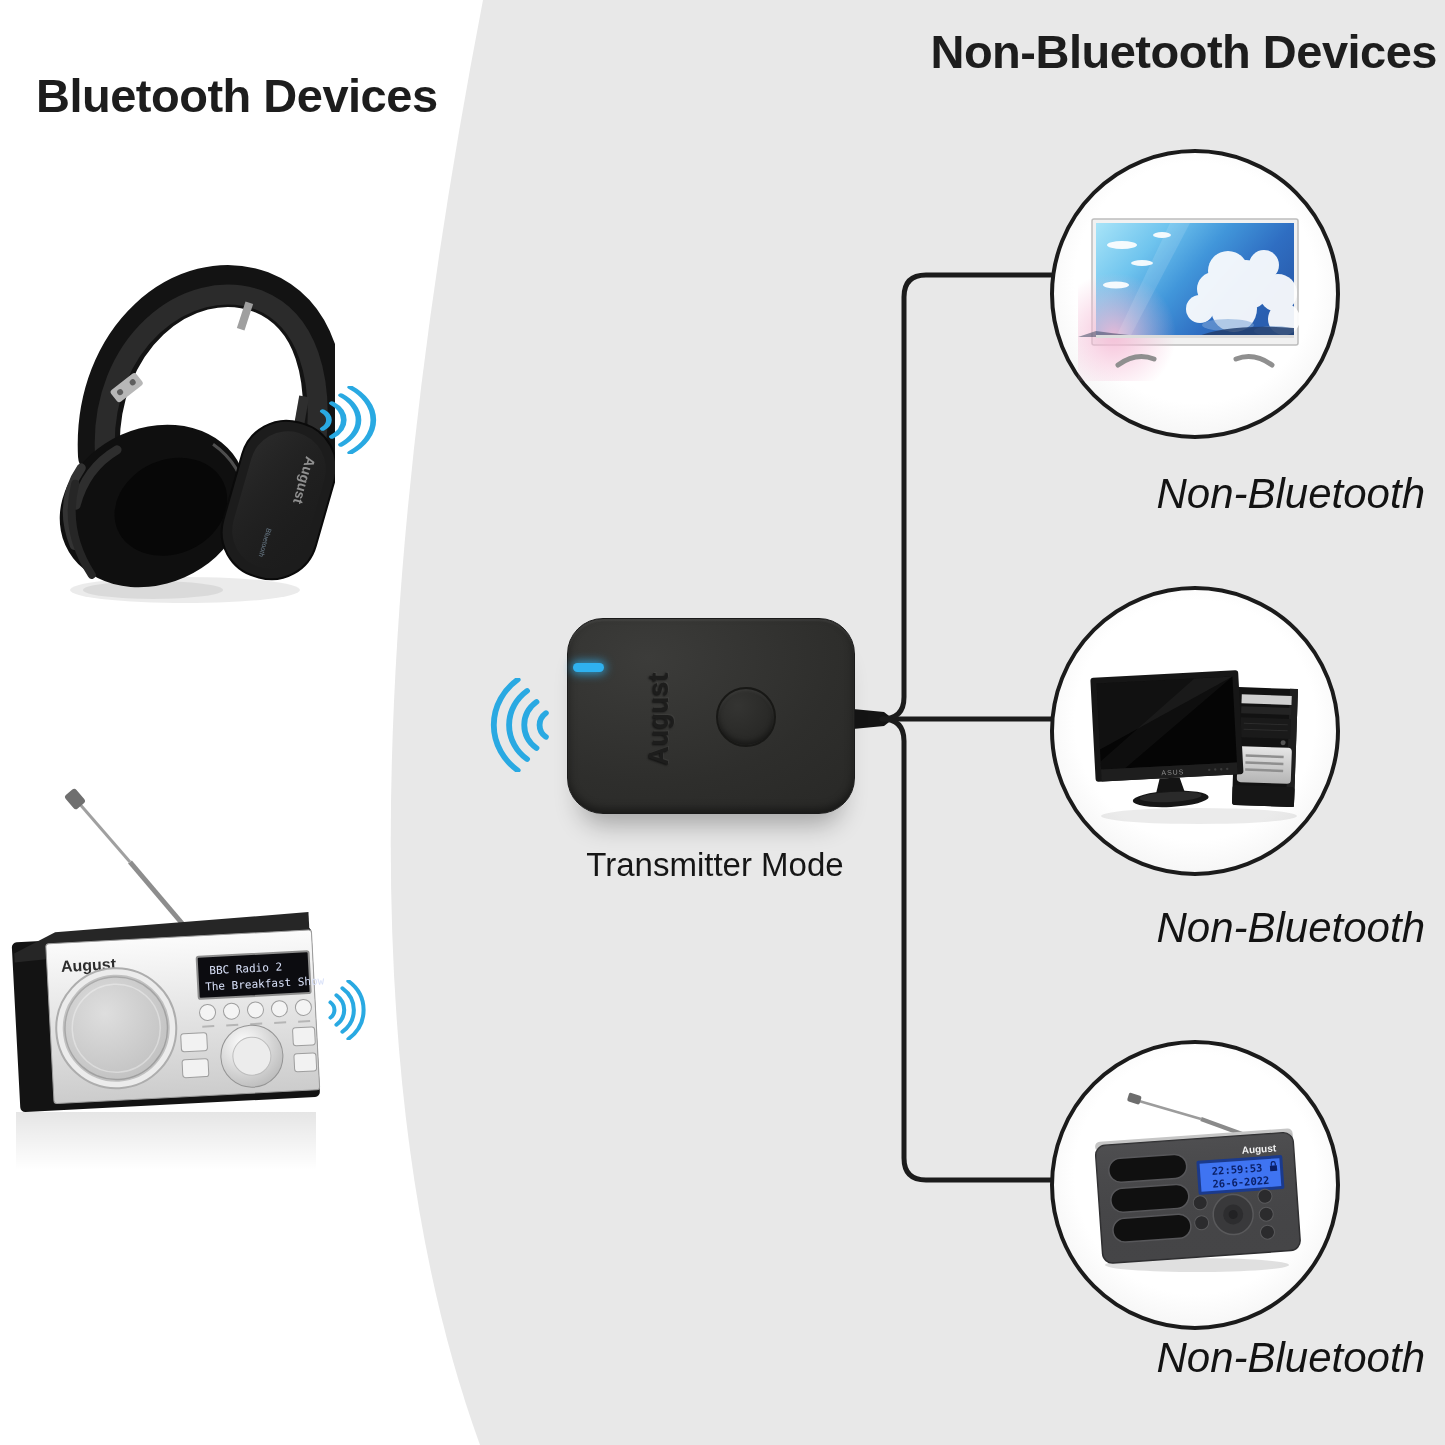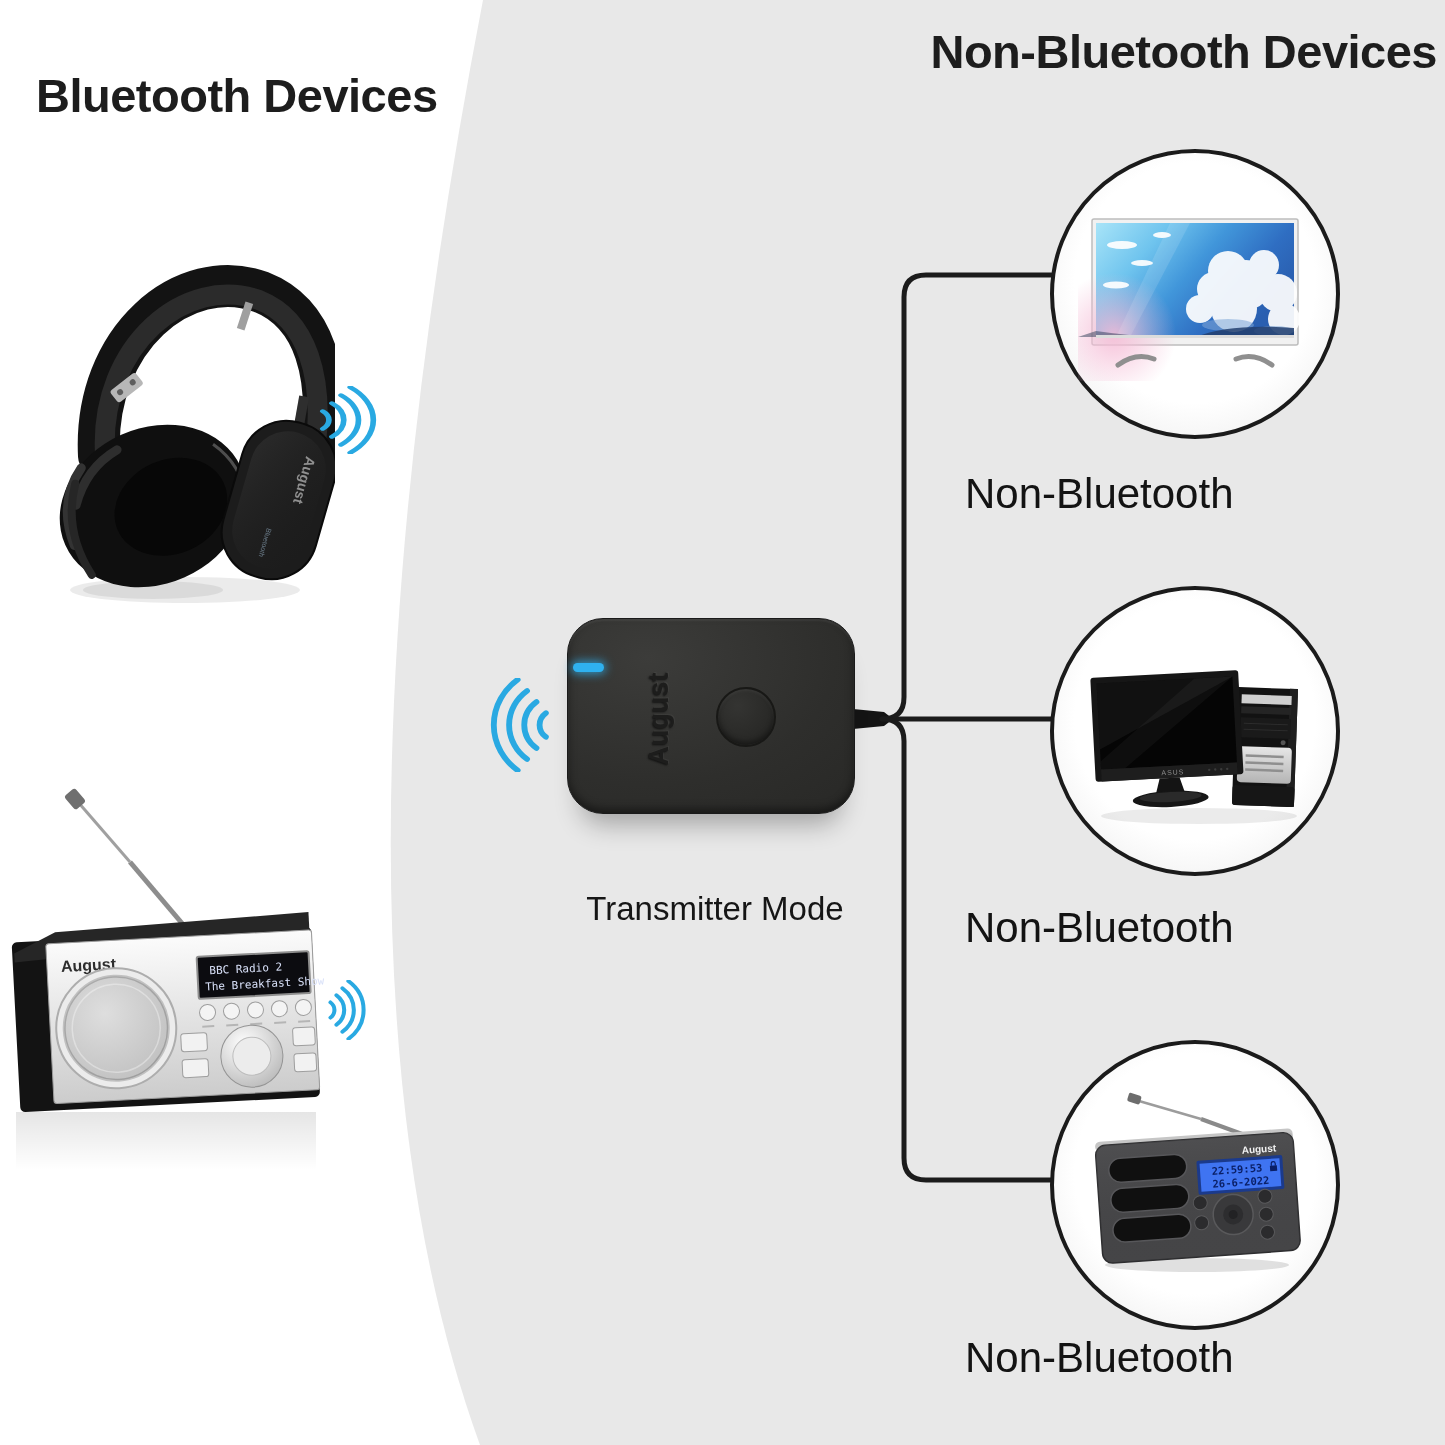--- a/index.html
+++ b/index.html
@@ -2,40 +2,40 @@
 <html><head>
 <meta charset="utf-8">
 <style>
   html,body{margin:0;padding:0;background:#ffffff;}
   #canvas{position:relative;width:1445px;height:1445px;background:#ffffff;overflow:hidden;
           font-family:"Liberation Sans",sans-serif;}
   .abs{position:absolute;}
   .heading{font-weight:bold;font-size:47px;color:#1d1d1d;letter-spacing:-0.5px;white-space:nowrap;}
   #heading-left{left:36px;top:24px;margin-top:44px;}
   #heading-right{right:8px;top:24px;}
-  .dev-label{width:460px;left:965px;text-align:left;font-size:42px;line-height:47px;color:#131313;}
+  .dev-label{width:460px;left:965px;text-align:right;font-size:42px;line-height:47px;color:#131313;font-style:italic;}
   .circle{left:1050px;width:290px;height:290px;border-radius:50%;box-sizing:border-box;
           border:4px solid #1b1b1b;
           background:radial-gradient(circle at 50% 46%, #ffffff 0%, #ffffff 58%, #f3f3f3 80%, #ececec 100%);}
   .circle svg{position:absolute;}
   
   #device{left:567px;top:618px;width:286px;height:194px;border-radius:36px;
           background:radial-gradient(145% 145% at 28% 20%, #3c3c3a 0%, #2e2e2c 45%, #232321 100%);
           border:1px solid #1a1a1a;
           box-shadow:0 24px 26px -14px rgba(0,0,0,0.30), inset 0 2px 2px rgba(255,255,255,0.07), inset 0 -4px 8px rgba(0,0,0,0.45);}
   #device-led{position:absolute;left:5px;top:44px;width:31px;height:9px;border-radius:5px;
           background:#2fb1ef;box-shadow:0 0 10px 2px rgba(47,177,239,0.75);}
   #device-brand{position:absolute;left:40px;top:86px;width:100px;height:28px;
           transform:rotate(-90deg);text-align:center;font-weight:bold;font-size:27px;
           color:#1d1d1c;text-shadow:1px 1px 1px rgba(255,255,255,0.05), -1px -1px 2px rgba(0,0,0,0.6);}
   #device-button{position:absolute;left:148px;top:68px;width:60px;height:60px;border-radius:50%;
           background:radial-gradient(circle at 35% 30%, #343432 0%, #282826 70%);
           border:2px solid #181816;box-sizing:border-box;
           box-shadow:inset 0 2px 3px rgba(255,255,255,0.06), inset 0 -3px 5px rgba(0,0,0,0.4);}
-  #transmitter-label{left:515px;top:846px;width:400px;text-align:center;font-size:33px;color:#161616;margin-top:44px;}
+  #transmitter-label{left:515px;top:846px;width:400px;text-align:center;font-size:33px;color:#161616;}
   svg text{font-family:"Liberation Sans",sans-serif;}
   .mono{font-family:"DejaVu Sans Mono",monospace;}
 </style>
 </head>
 <body>
 
 <div id="canvas">
 
   <svg class="abs" width="1445" height="1445" viewBox="0 0 1445 1445" style="left:0;top:0;">
     <path d="M 483 0 L 1445 0 L 1445 1445 L 480 1445 Q 300 950 483 0 Z" fill="#e8e8e8"></path>

